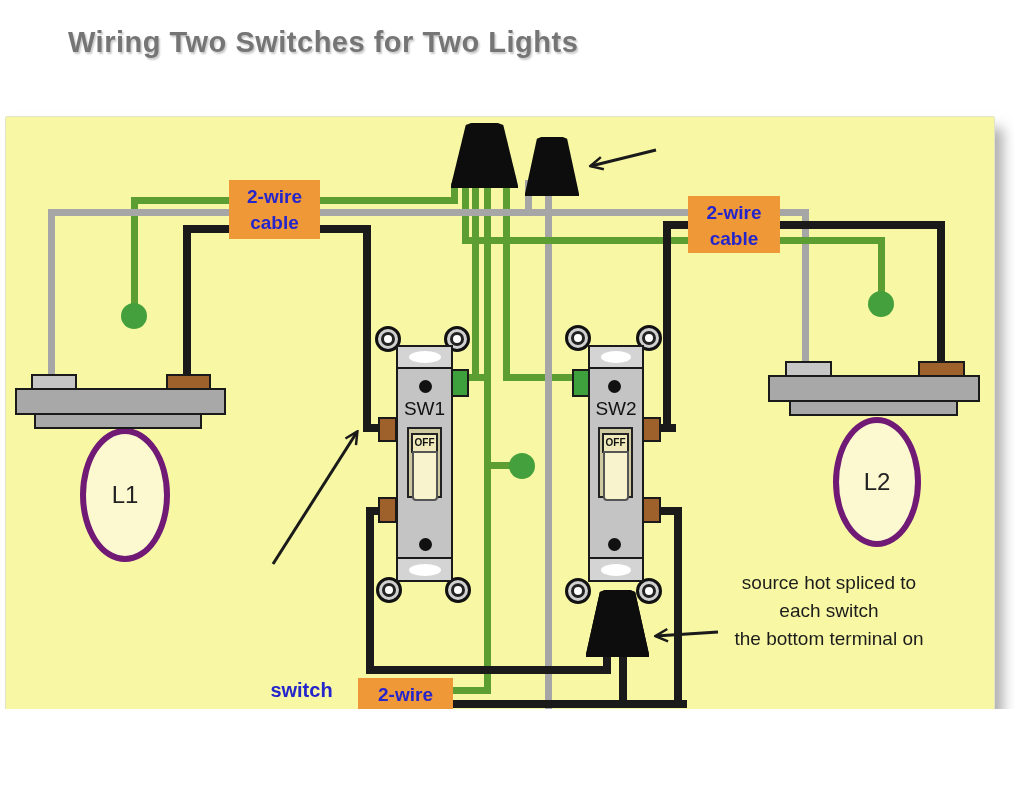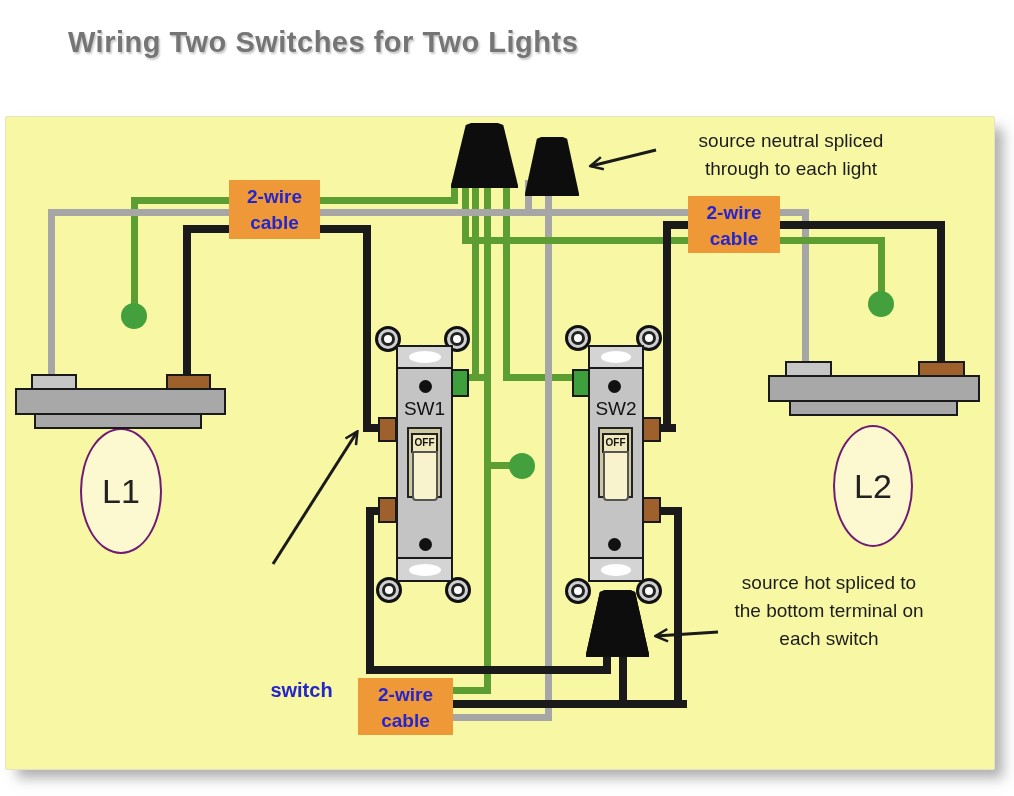--- a/index.html
+++ b/index.html
@@ -1,37 +1,37 @@
 <!DOCTYPE html>
 <html><head>
 <meta charset="utf-8">
 <style>
   html,body{margin:0;padding:0;background:#ffffff;font-family:"Liberation Sans",sans-serif;}
-  #stage{position:relative;width:1014px;height:796px;background:#fff;overflow:hidden;}
+  #stage{position:relative;width:1014px;height:709px;background:#fff;overflow:hidden;}
   #main-title{position:absolute;left:68px;top:26px;font-size:29px;font-weight:bold;color:#757575;
     letter-spacing:.5px;text-shadow:1.5px 1.5px 2px #c9c9c9;}
   #panel{position:absolute;left:5px;top:116px;width:988px;height:652px;background:#f8f8a4;
     border:1px solid #e4e4c2;box-shadow:10px 10px 12px -2px rgba(110,110,110,.55);border-radius:2px;}
   .wire{position:absolute;}
   .g{background:#5c9e32;}
   .gy{background:#a6a6a6;}
   .bk{background:#1a1a1a;}
   .dot{position:absolute;width:26px;height:26px;border-radius:50%;background:#44a03c;}
   .nut{position:absolute;background:#0d0d0d;
     clip-path:polygon(30% 0%,70% 0%,78% 3%,100% 96%,100% 100%,0% 100%,0% 96%,22% 3%);}
   .obox{position:absolute;background:#ef9838;color:#2525cc;font-weight:bold;font-size:19px;
     text-align:center;line-height:26px;padding-top:4px;}
   .note{position:absolute;color:#1c1c1c;font-size:19px;line-height:28px;text-align:center;}
   .bar{position:absolute;background:#a8a8a8;border:2px solid #1a1a1a;}
   .term{position:absolute;border:2px solid #1a1a1a;}
   .silver{background:#c6c6c6;}
   .brown{background:#9e612c;}
   .greenterm{background:#3da03d;}
-  .bulb{position:absolute;background:#fcf8d0;border:2px solid #701a75;border-radius:50%;
-    display:flex;align-items:center;justify-content:center;font-size:34px;color:#222;}
+  .bulb{position:absolute;background:#fcf8d0;border:6px solid #701a75;border-radius:50%;
+    display:flex;align-items:center;justify-content:center;font-size:24px;color:#222;}
   .strap{position:absolute;background:#d4d4d4;border:2px solid #1a1a1a;}
   .face{position:absolute;background:#c4c4c4;border:2px solid #1a1a1a;}
   .slot{position:absolute;background:#ffffff;border-radius:50%;}
   .screw{position:absolute;width:20px;height:20px;border:3px solid #111;border-radius:50%;background:#d0d0d0;}
   .screw::after{content:"";position:absolute;left:3px;top:3px;width:8px;height:8px;background:#fff;
     border:3px solid #222;border-radius:50%;}
   .swdot{position:absolute;width:13px;height:13px;border-radius:50%;background:#111;}
   .swlabel{position:absolute;font-size:19px;color:#111;text-align:center;}
   .tframe{position:absolute;background:#cfc9a2;border:2px solid #222;}
   .offbox{position:absolute;background:#efe9bc;border:2px solid #222;color:#111;font-size:10px;
@@ -112,21 +112,21 @@
     </div>
 
     <div class="bulb" style="left:74px;top:311px;width:78px;height:122px">
       <span>L1</span>
     </div>
     <div class="term silver" style="left:25px;top:257px;width:42px;height:14px"></div>
     <div class="term brown" style="left:160px;top:257px;width:41px;height:14px"></div>
     <div class="bar" style="left:9px;top:271px;width:207px;height:23px"></div>
     <div class="bar" style="left:28px;top:296px;width:164px;height:12px"></div>
 
-    <div class="bulb" style="left:827px;top:308px;width:76px;height:118px">
+    <div class="bulb" style="left:827px;top:300px;width:76px;height:118px">
       <span>L2</span>
     </div>
     <div class="term silver" style="left:779px;top:244px;width:43px;height:13px"></div>
     <div class="term brown" style="left:912px;top:244px;width:43px;height:13px"></div>
     <div class="bar" style="left:762px;top:258px;width:208px;height:23px"></div>
     <div class="bar" style="left:783px;top:283px;width:165px;height:12px"></div>
 
     <div class="screw" style="left:369px;top:209px"></div>
     <div class="screw" style="left:438px;top:209px"></div>
     <div class="screw" style="left:370px;top:460px"></div>
@@ -171,25 +171,21 @@
       <defs>
         <marker id="ah" viewBox="0 0 10 10" refX="8.5" refY="5" markerWidth="5.2" markerHeight="5.2" orient="auto">
           <path d="M1,1 L9,5 L1,9" fill="none" stroke="#1a1a1a" stroke-width="1.6"></path>
         </marker>
       </defs>
       <line x1="650" y1="33" x2="585" y2="49" stroke="#1a1a1a" stroke-width="3" marker-end="url(#ah)"></line>
       <line x1="267" y1="447" x2="351" y2="315" stroke="#1a1a1a" stroke-width="3" marker-end="url(#ah)"></line>
       <line x1="712" y1="515" x2="650" y2="519" stroke="#1a1a1a" stroke-width="3" marker-end="url(#ah)"></line>
     </svg>
 
-    <div class="note" style="left:585px;top:10px;width:400px">
-      <div>source neutral spliced</div>
-      <div>through to each light</div>
-    </div>
     <div class="note" style="left:668px;top:452px;width:310px">
       <div>source hot spliced to</div>
+      <div>each switch</div>
       <div>the bottom terminal on</div>
-      <div>each switch</div>
     </div>
     <div id="source-label">switch</div>
 
   </div>
 </div>
 
 </body></html>

